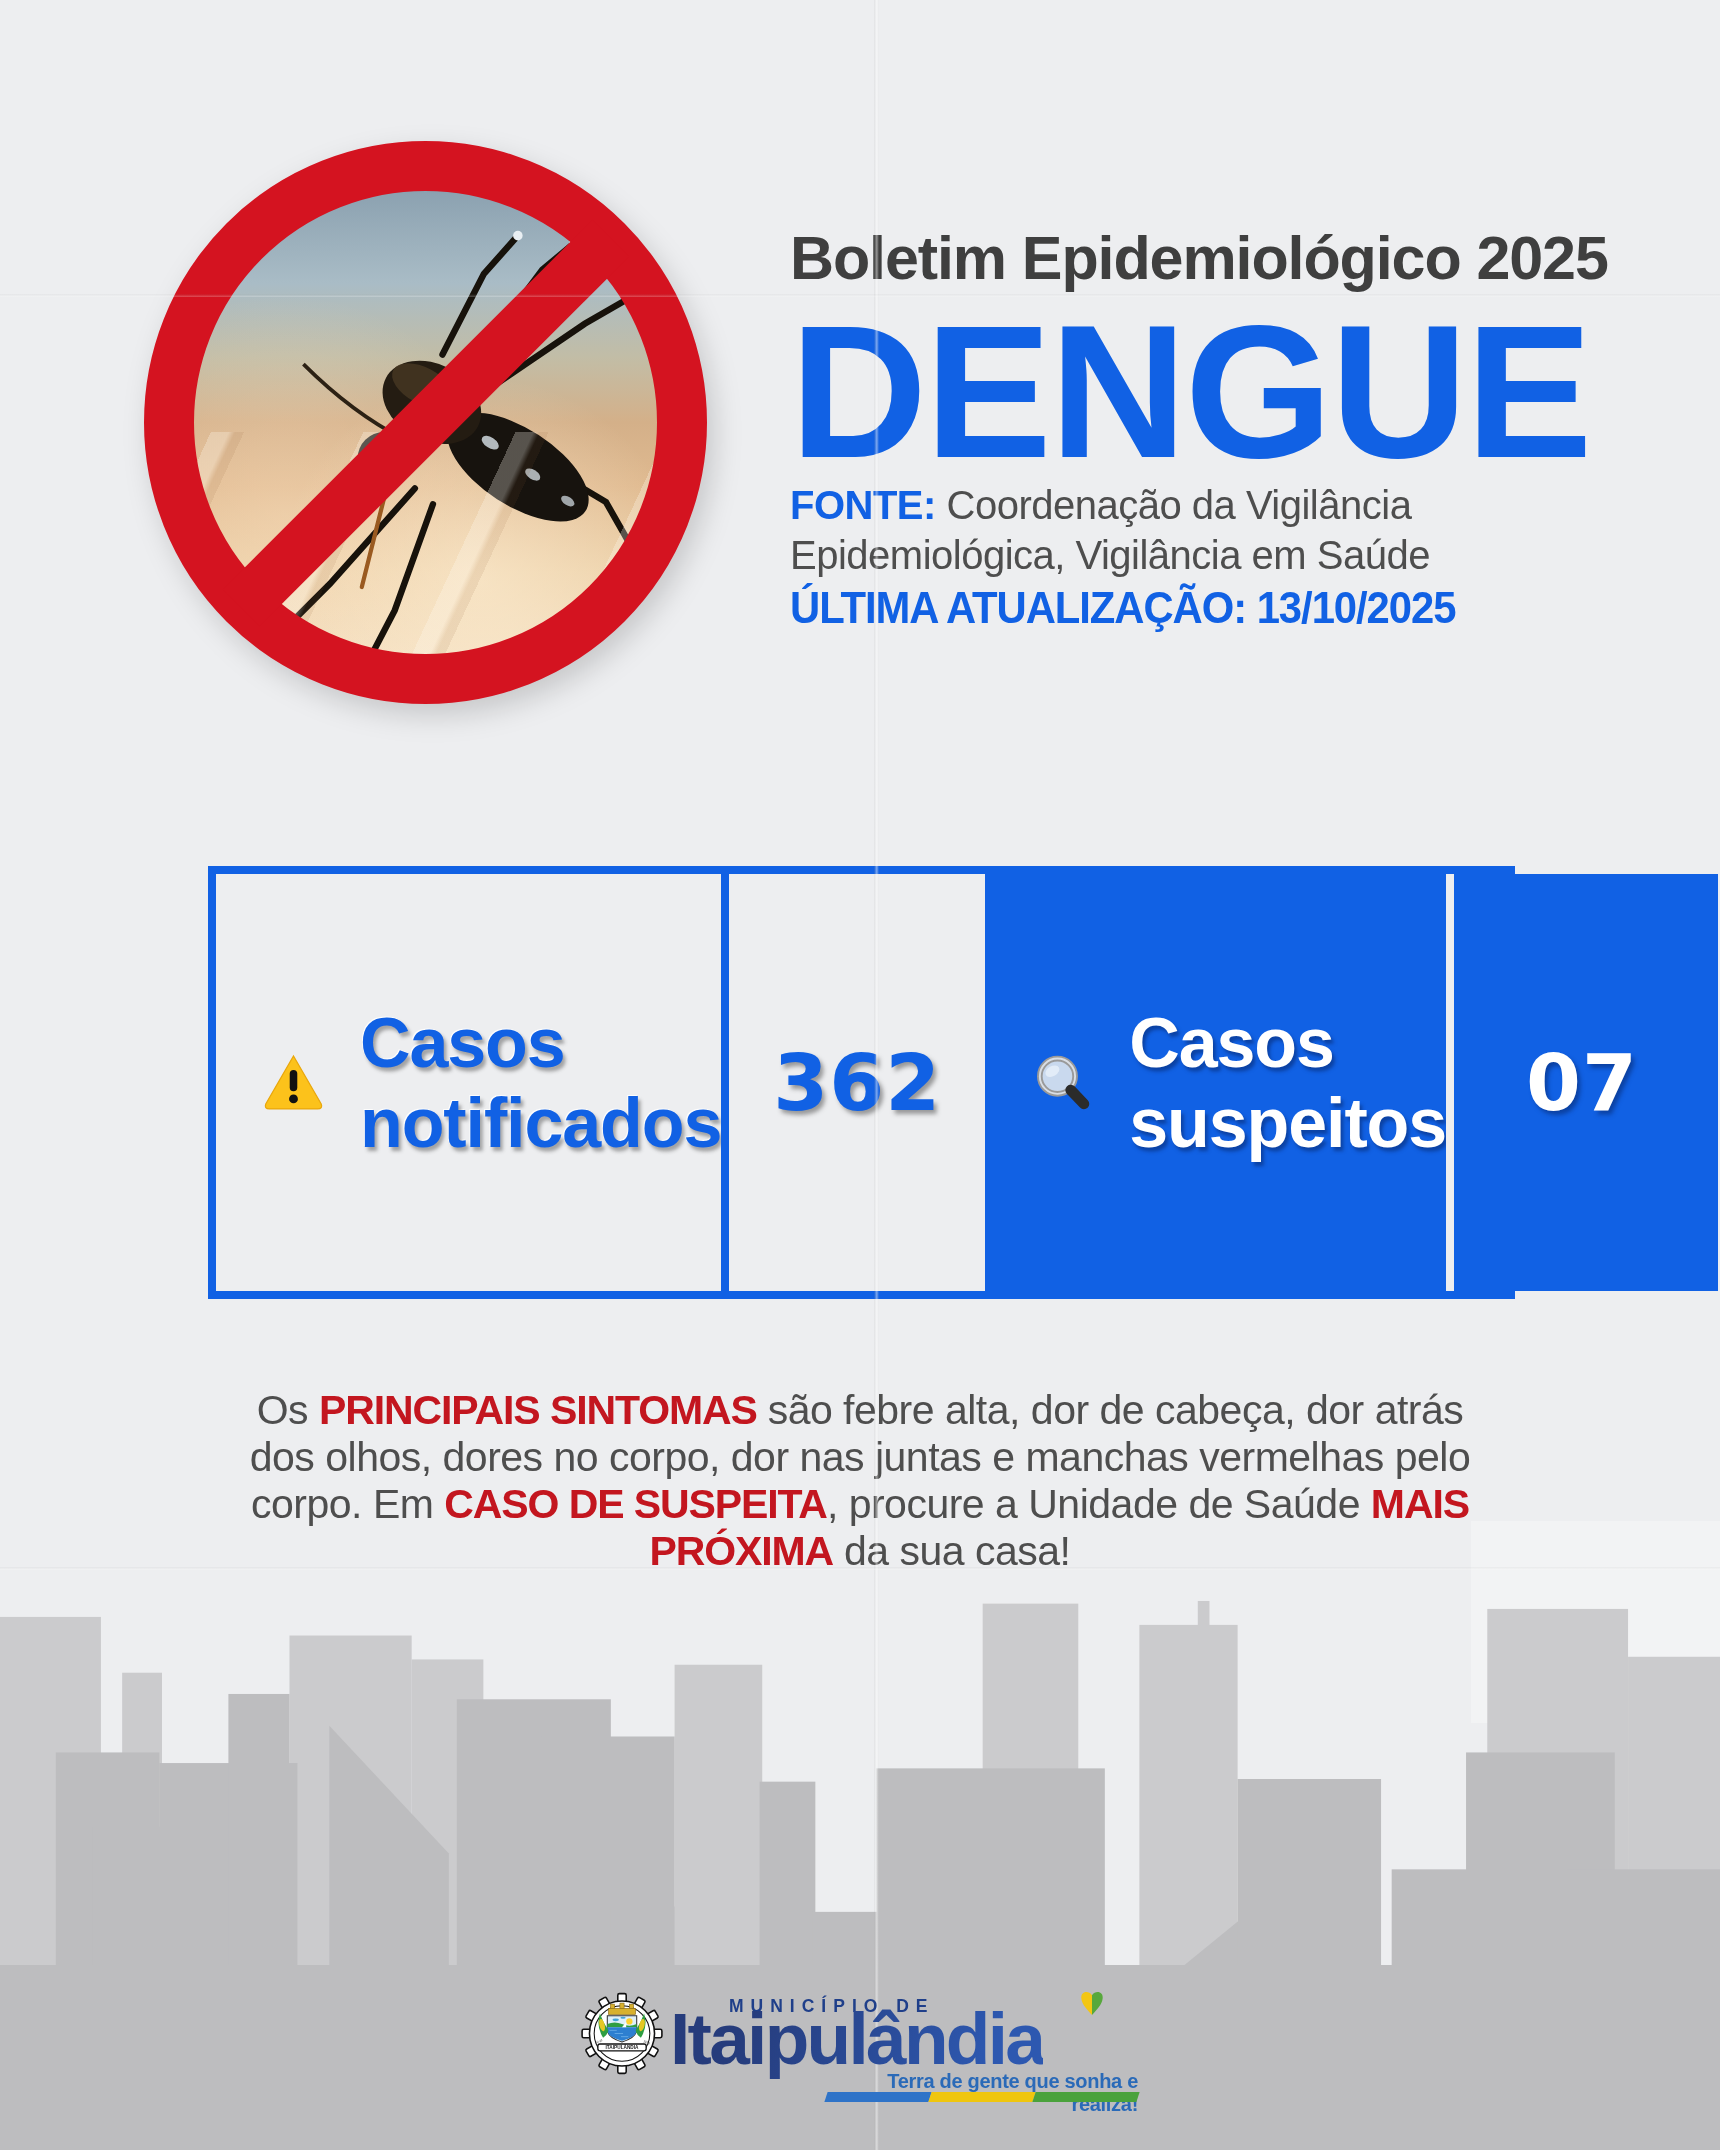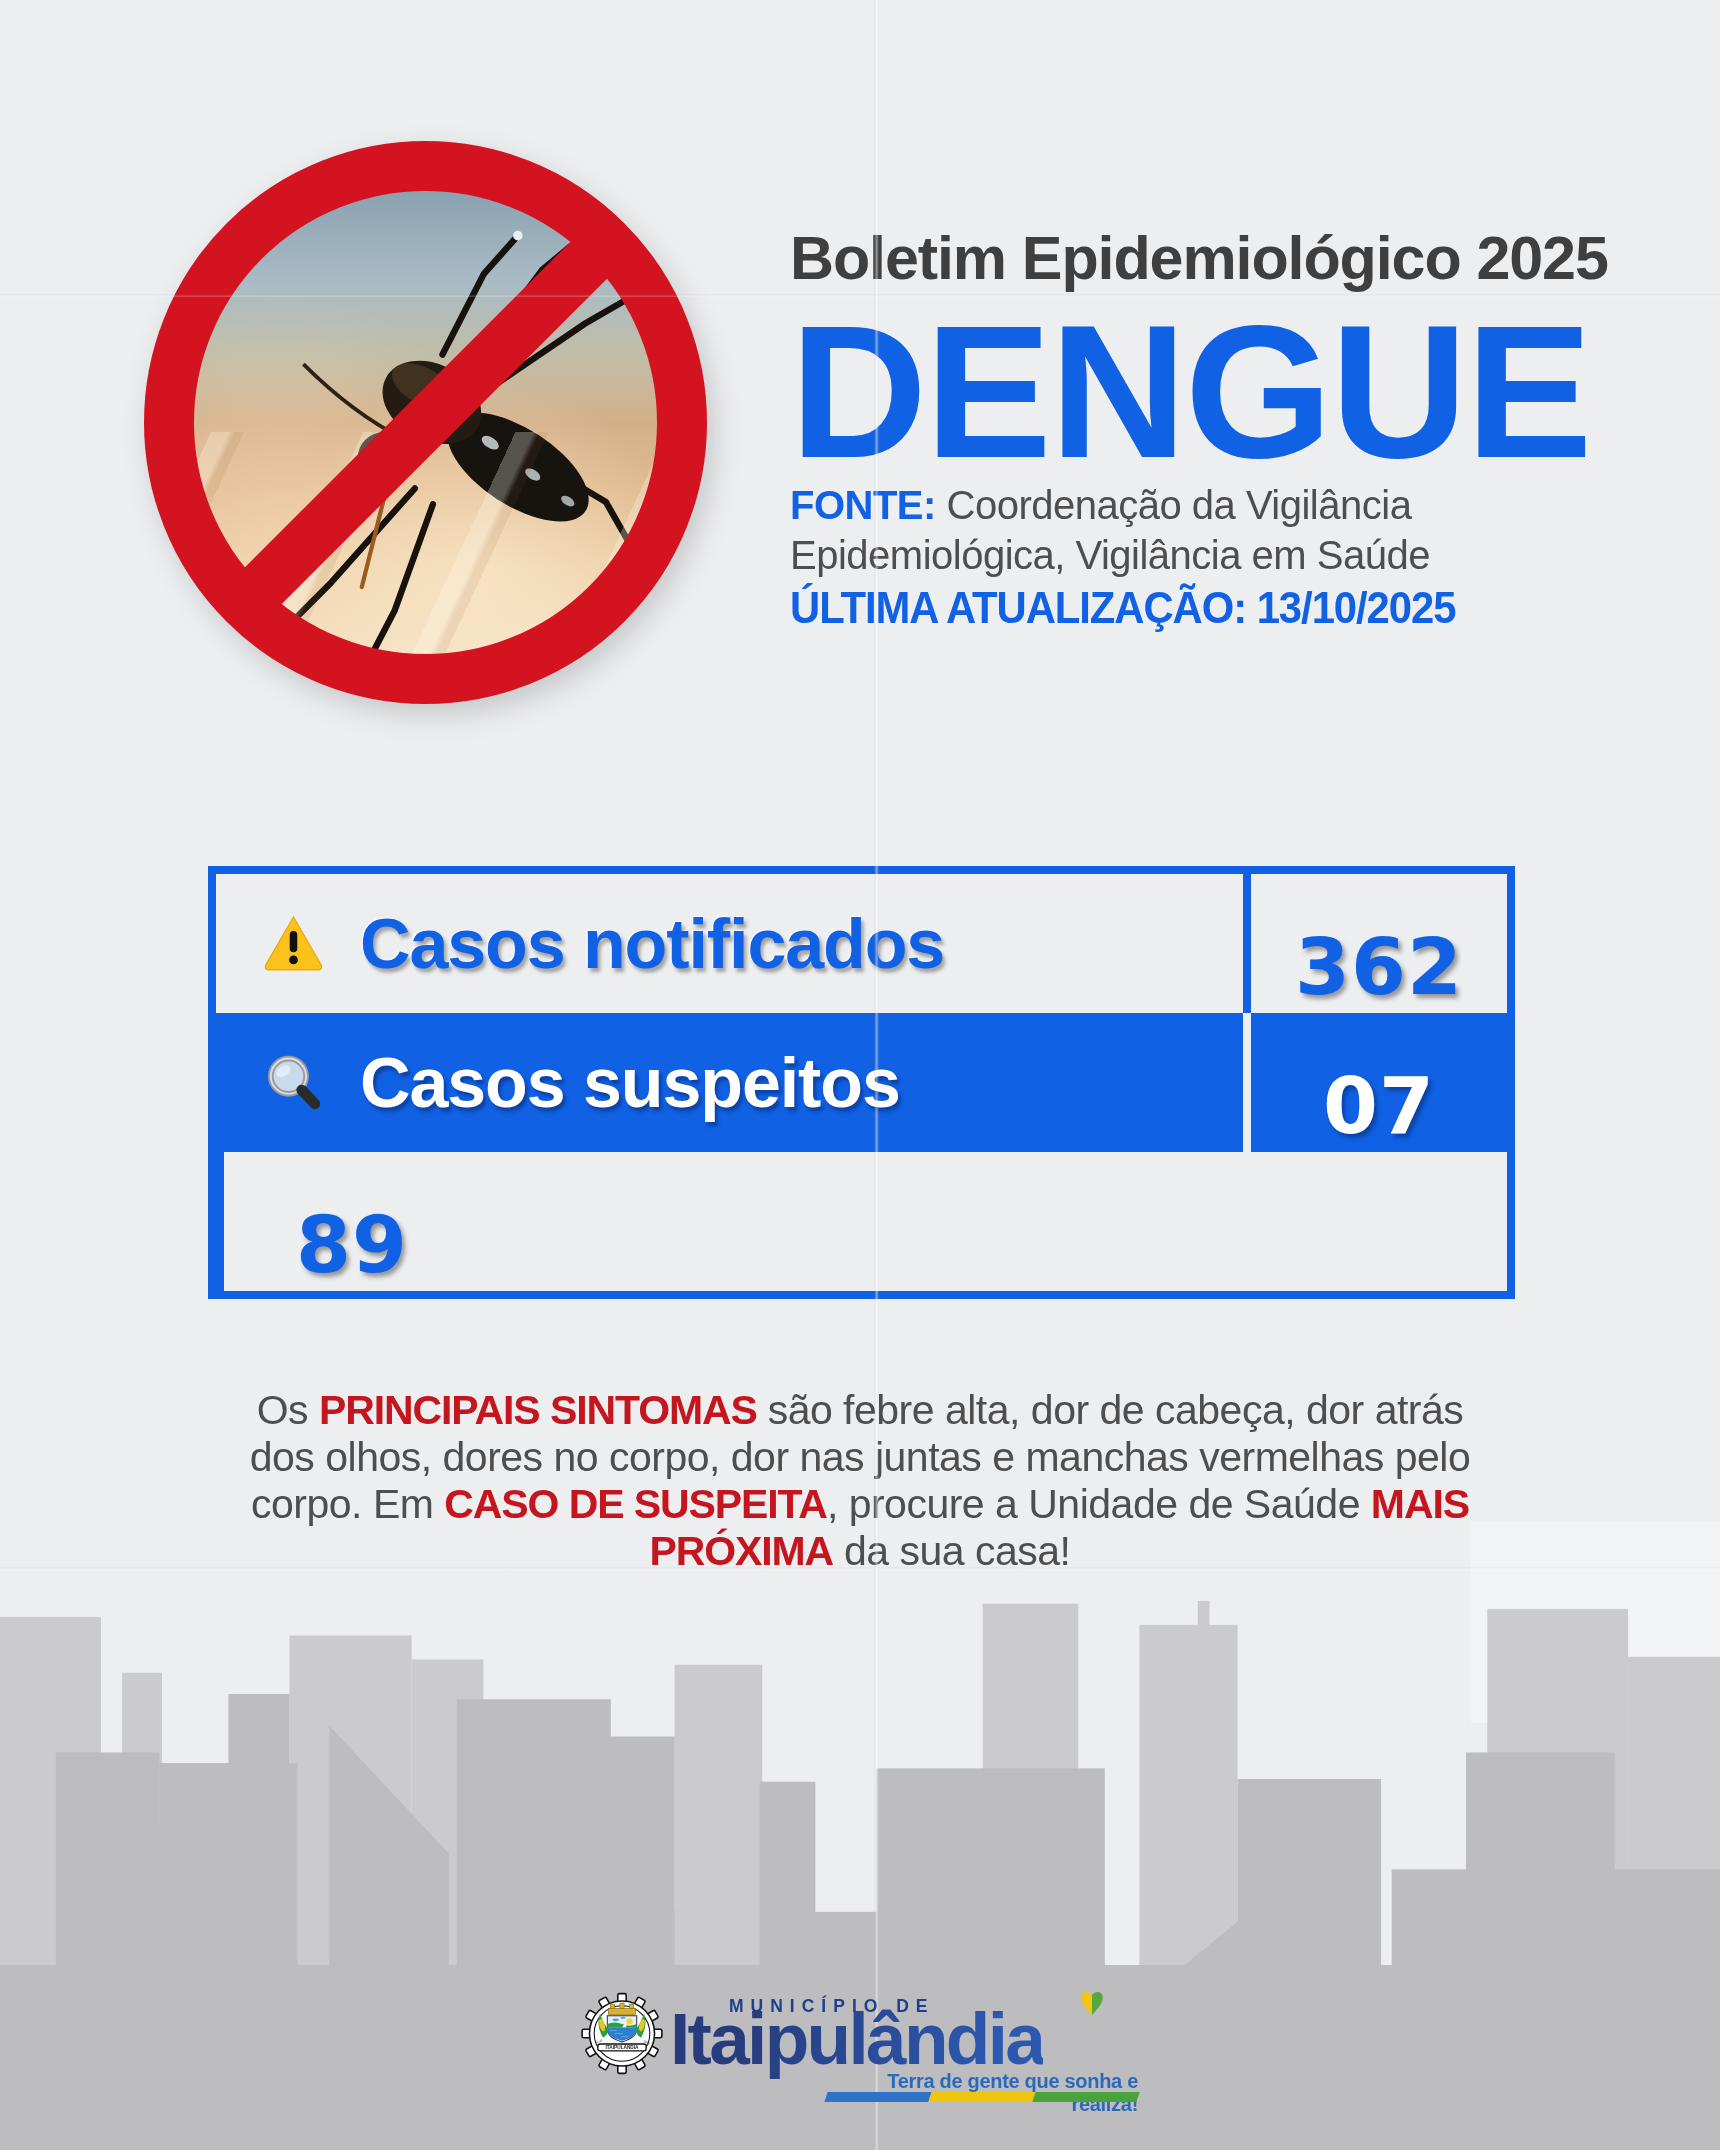--- a/index.html
+++ b/index.html
@@ -53,31 +53,31 @@
   .header{position:absolute;left:790px;top:228px;width:860px;z-index:4;}
   .kicker{font-size:61px;font-weight:700;color:var(--dark);letter-spacing:-1.1px;line-height:1;}
   .title{font-size:190px;font-weight:700;color:var(--blue);line-height:.93;letter-spacing:-2.1px;margin-top:14px;}
   .source{font-size:40px;line-height:50px;color:var(--gray-text);font-weight:500;letter-spacing:-0.5px;}
   .src-label{color:var(--blue);font-weight:700;}
   .updated{margin-top:3.2px;font-size:44px;font-weight:700;color:var(--blue);letter-spacing:-1.1px;
     display:inline-block;transform:scaleX(.95);transform-origin:left;}
 
   
   .cases-table{position:absolute;left:208px;top:866px;width:1307px;height:433px;
-    border:8.5px solid var(--blue);box-sizing:border-box;display:flex;flex-direction:column;z-index:4;
+    border:8.5px solid var(--blue);box-sizing:border-box;display:flex;flex-direction:row;z-index:4;
     background:var(--paper);}
   .row{flex:1;display:flex;align-items:center;position:relative;}
   .row.highlight{background:var(--blue);}
   .cell-label{flex:1;display:flex;align-items:center;padding-left:46px;gap:35px;height:100%;}
   .row-icon{width:63px;height:63px;flex:0 0 63px;}
   .label-text{font-size:70px;font-weight:700;color:var(--blue);letter-spacing:-1.1px;
     text-shadow:2.7px 3.7px 3.7px rgba(70,70,70,.45), -1.1px -1.1px 0 rgba(255,255,255,.85);}
   .row.highlight .label-text{color:#fff;text-shadow:2.7px 3.7px 3.7px rgba(8,40,110,.55);}
   .cell-value{width:264px;flex:0 0 264px;height:100%;border-left:8.5px solid var(--blue);box-sizing:border-box;
-    display:flex;align-items:flex-end;justify-content:center;}
+    display:flex;align-items:center;justify-content:center;}
   .row.highlight .cell-value{border-left-color:var(--paper);}
   .value-text{font-family:"DejaVu Sans","Liberation Sans",sans-serif;font-size:79px;font-weight:700;
     color:var(--blue);letter-spacing:1.1px;text-shadow:3.2px 4.2px 4.2px rgba(70,70,70,.5);}
   .row.highlight .value-text{color:#fff;text-shadow:3.2px 4.2px 4.2px rgba(8,40,110,.55);}
 
   
   .symptoms{position:absolute;left:228px;top:1387px;width:1264px;margin:0;
     font-size:41px;line-height:47px;color:var(--gray-text);text-align:center;letter-spacing:-0.5px;
     font-weight:400;z-index:4;}
   .symptoms .em-red{color:var(--red-text);font-weight:700;letter-spacing:-1.1px;margin-top:45px;}

